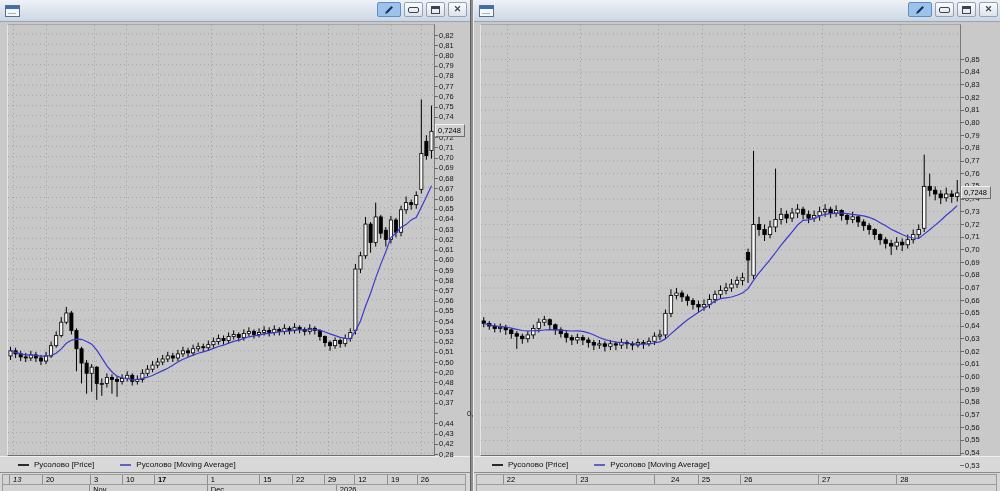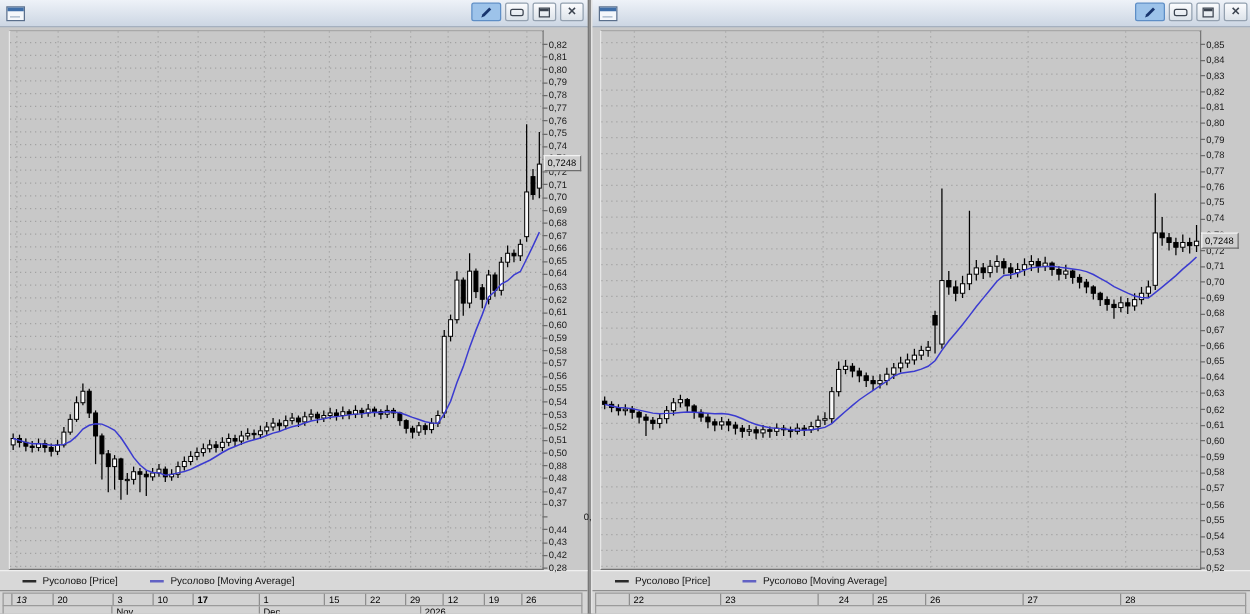--- a/index.html
+++ b/index.html
@@ -359,21 +359,21 @@
           <div class="ylabel" style="top: 292.646px;">0,54</div>
           <div class="ytick" style="top: 307.366px;"></div>
           <div class="ylabel" style="top: 302.866px;">0,53</div>
           <div class="ytick" style="top: 317.585px;"></div>
           <div class="ylabel" style="top: 313.085px;">0,52</div>
           <div class="ytick" style="top: 327.805px;"></div>
           <div class="ylabel" style="top: 323.305px;">0,51</div>
           <div class="ytick" style="top: 338.024px;"></div>
           <div class="ylabel" style="top: 333.524px;">0,50</div>
           <div class="ytick" style="top: 348.244px;"></div>
-          <div class="ylabel" style="top: 343.744px;">0,88</div>
+          <div class="ylabel" style="top: 343.744px;">0,20</div>
           <div class="ytick" style="top: 358.463px;"></div>
           <div class="ylabel" style="top: 353.963px;">0,48</div>
           <div class="ytick" style="top: 368.683px;"></div>
           <div class="ylabel" style="top: 364.183px;">0,47</div>
           <div class="ytick" style="top: 378.902px;"></div>
           <div class="ylabel" style="top: 374.402px;">0,37</div>
           <div class="ytick" style="top: 389.122px;"></div>
           <div class="ylabel" style="top: 384.622px; padding-left: 28px;">0,45</div>
           <div class="ytick" style="top: 399.341px;"></div>
           <div class="ylabel" style="top: 394.841px;">0,44</div>
@@ -666,21 +666,21 @@
           <line x1="459.7298850574712" y1="165.1727272727273" x2="459.7298850574712" y2="179.13939393939395" stroke="#000" stroke-width="1"></line>
           <rect x="458.02310344827583" y="168.9818181818182" width="3.4135632183908045" height="3.809090909090912" fill="#000000" stroke="#000" stroke-width="0.8"></rect>
           <line x1="465.235632183908" y1="162.63333333333335" x2="465.235632183908" y2="176.60000000000002" stroke="#000" stroke-width="1"></line>
           <rect x="463.52885057471264" y="168.9818181818182" width="3.4135632183908045" height="3.809090909090912" fill="#fafafa" stroke="#000" stroke-width="0.8"></rect>
           <line x1="470.7413793103448" y1="165.1727272727273" x2="470.7413793103448" y2="177.869696969697" stroke="#000" stroke-width="1"></line>
           <rect x="469.03459770114944" y="168.9818181818182" width="3.4135632183908045" height="2.539393939393932" fill="#000000" stroke="#000" stroke-width="0.8"></rect>
           <line x1="476.24712643678157" y1="155.01515151515153" x2="476.24712643678157" y2="176.60000000000002" stroke="#000" stroke-width="1"></line>
           <rect x="474.5403448275862" y="167.9660606060606" width="3.4135632183908045" height="3.555151515151522" fill="#fafafa" stroke="#000" stroke-width="0.8"></rect>
           <polyline points="2.8,298.5 8.3,299.8 13.8,301.0 19.3,301.3 24.8,302.0 30.3,303.1 35.8,304.3 41.3,305.5 46.8,306.0 52.3,305.7 57.8,305.6 63.3,305.0 68.8,304.6 74.3,304.8 79.8,305.2 85.3,305.6 90.8,306.0 96.4,305.9 101.9,306.4 107.4,307.8 112.9,310.0 118.4,312.5 123.9,314.6 129.4,316.0 134.9,317.2 140.4,317.7 145.9,318.0 151.4,318.8 156.9,319.1 162.4,319.2 167.9,318.8 173.4,318.0 178.9,316.9 184.4,313.9 189.9,308.9 195.5,304.0 201.0,299.3 206.5,294.8 212.0,291.0 217.5,287.3 223.0,283.6 228.5,280.0 234.0,275.9 239.5,273.6 245.0,272.8 250.5,272.0 256.0,270.3 261.5,268.0 267.0,263.6 272.5,255.3 278.0,247.8 283.5,241.4 289.1,234.6 294.6,227.5 300.1,220.2 305.6,213.5 311.1,206.8 316.6,200.0 322.1,195.4 327.6,194.8 333.1,193.4 338.6,191.1 344.1,189.3 349.6,188.7 355.1,188.3 360.6,188.0 366.1,188.7 371.6,189.4 377.1,190.2 382.6,190.9 388.2,192.3 393.7,194.6 399.2,197.7 404.7,200.7 410.2,204.3 415.7,206.9 421.2,209.5 426.7,211.8 432.2,213.0 437.7,213.4 443.2,209.1 448.7,204.7 454.2,200.1 459.7,195.5 465.2,190.3 470.7,185.7 476.2,180.6" fill="none" stroke="#3b3bd0" stroke-width="1.2"></polyline>
         </svg>
-      <div class="yaxis" style="left: 485px; width: 42px;">
+      <div class="yaxis" style="left: 485px; width: 42px; margin-top: 24px;">
           <div class="ytick" style="top: 11px;"></div>
           <div class="ylabel" style="top: 6.5px;">0,85</div>
           <div class="ytick" style="top: 23.697px;"></div>
           <div class="ylabel" style="top: 19.197px;">0,84</div>
           <div class="ytick" style="top: 36.3939px;"></div>
           <div class="ylabel" style="top: 31.8939px;">0,83</div>
           <div class="ytick" style="top: 49.0909px;"></div>
           <div class="ylabel" style="top: 44.5909px;">0,82</div>
           <div class="ytick" style="top: 61.7879px;"></div>
           <div class="ylabel" style="top: 57.2879px;">0,81</div>

